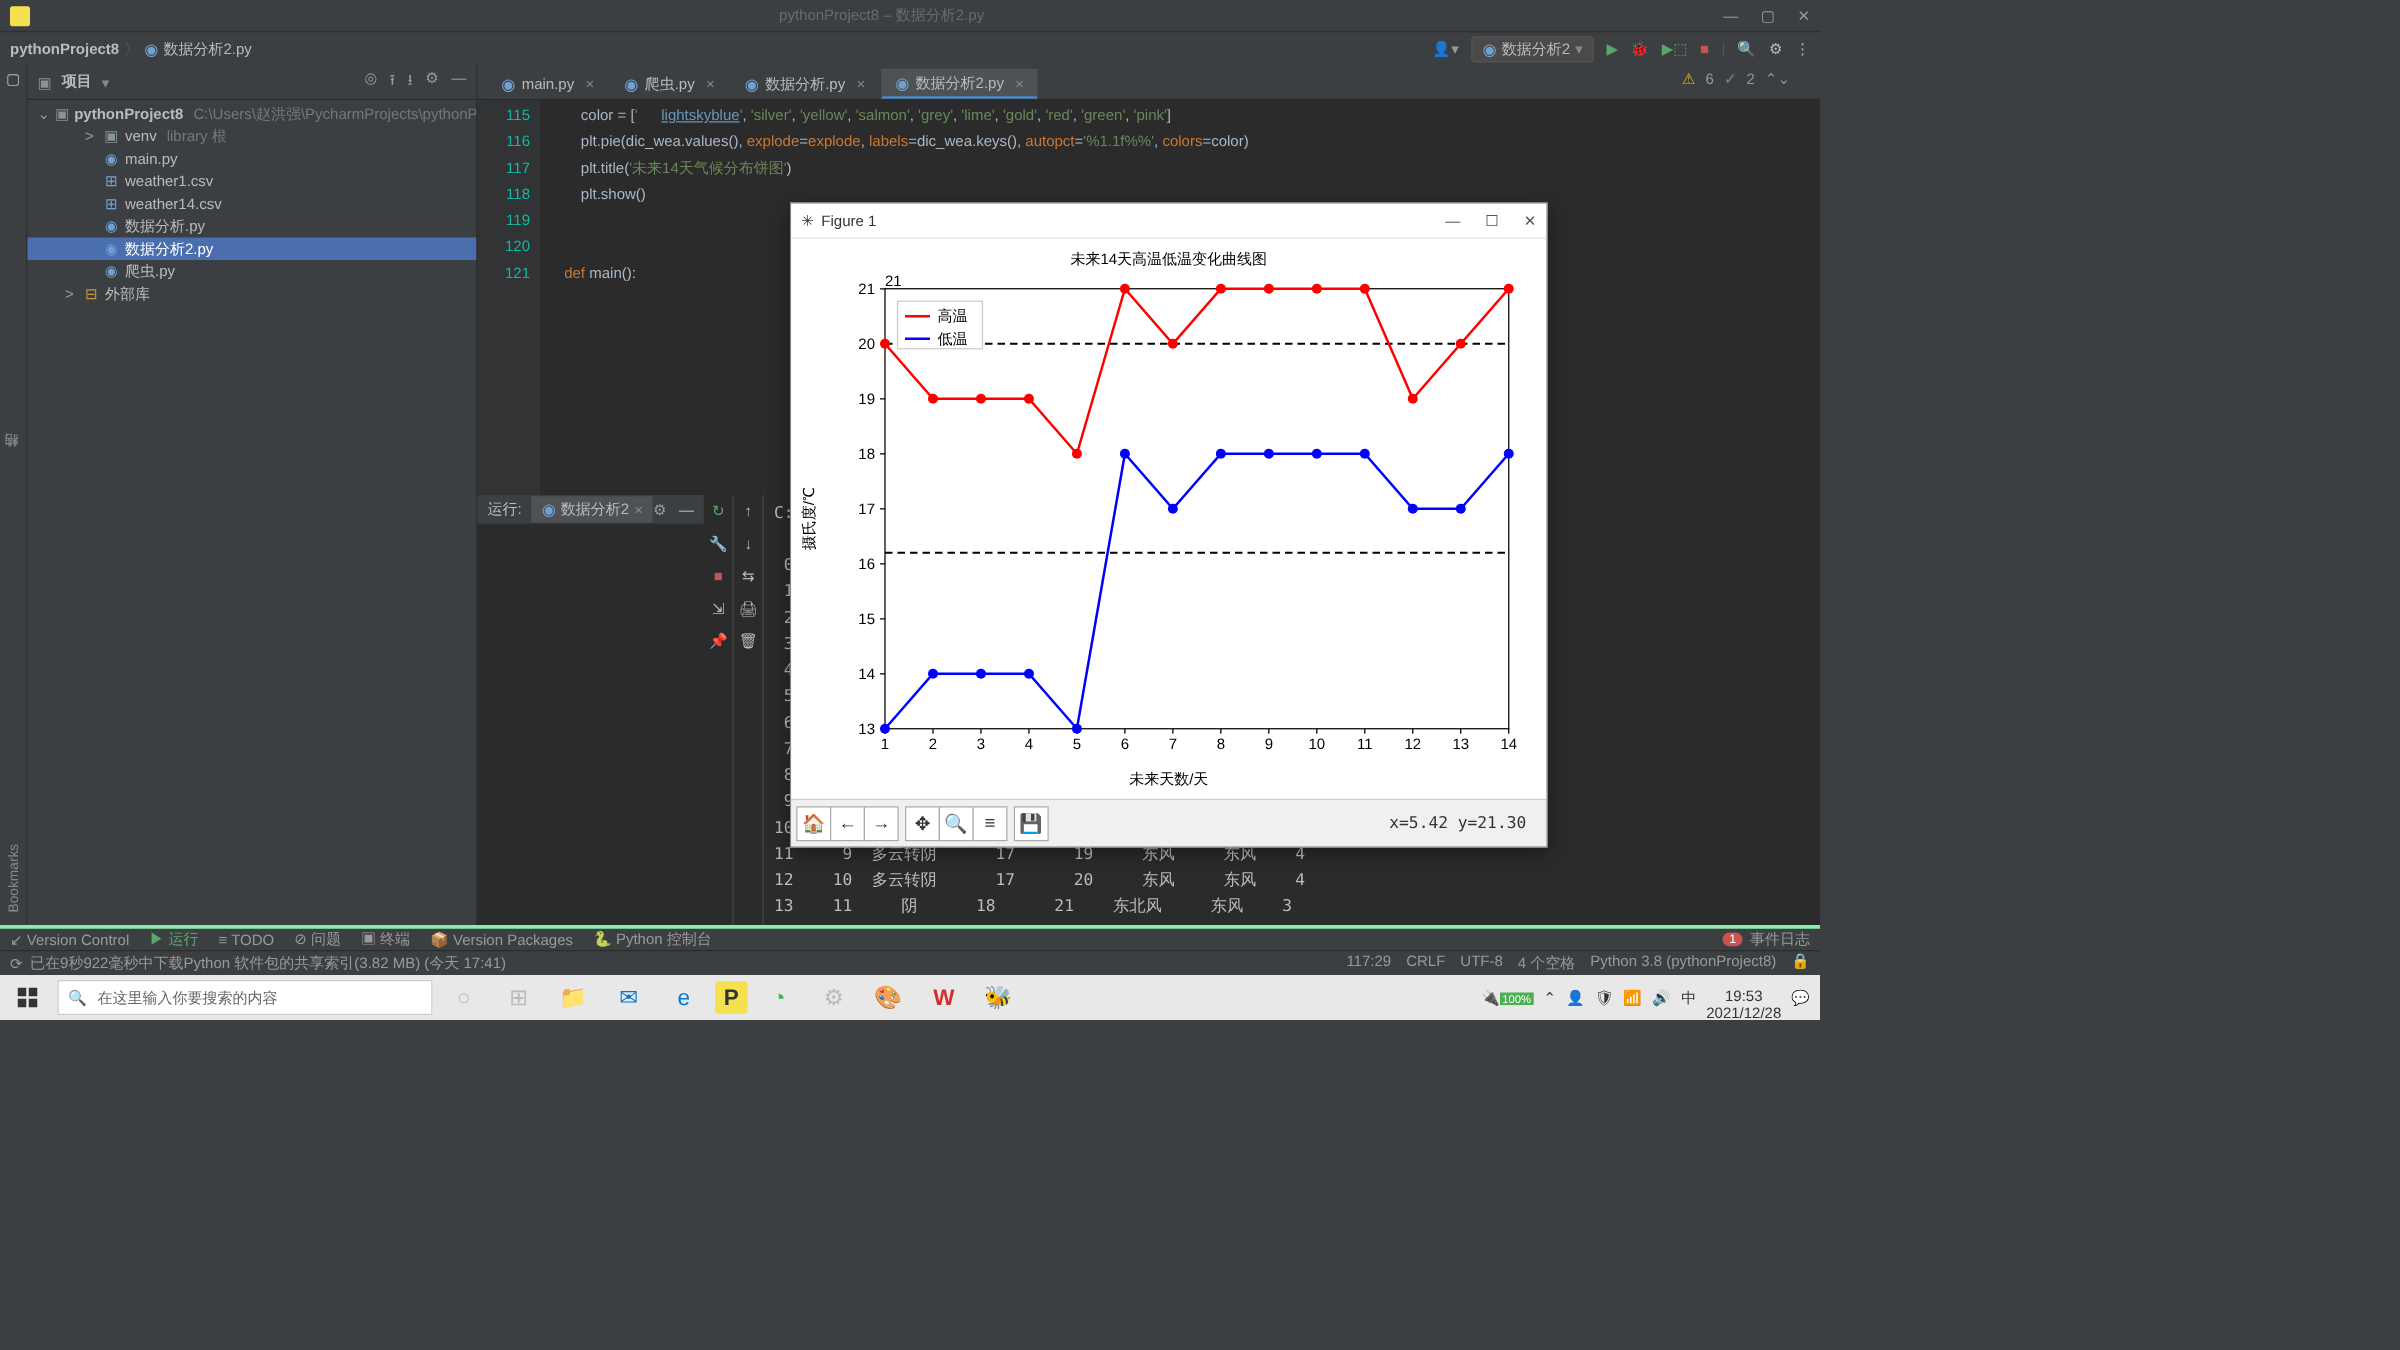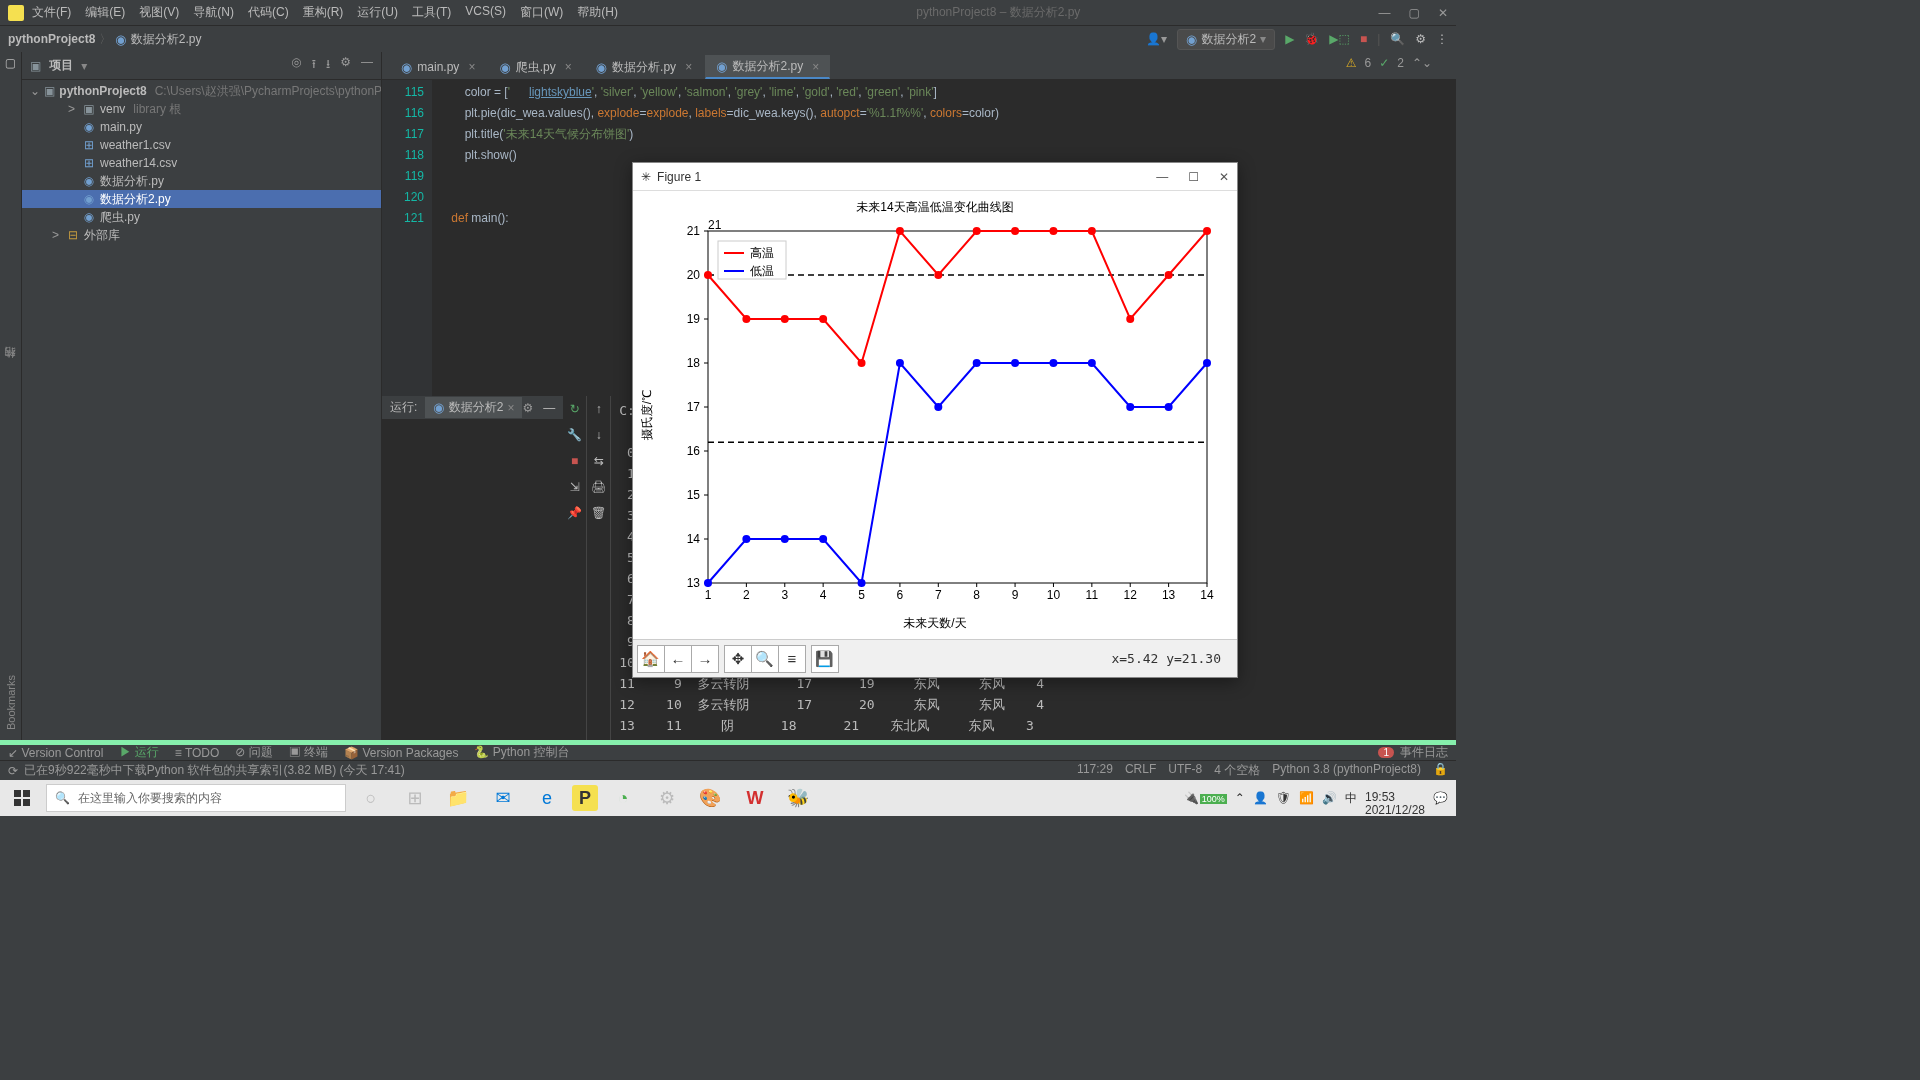--- a/index.html
+++ b/index.html
@@ -39,21 +39,21 @@
 .kw-id{color:#cc7832;}
 .kw-link{color:#6897bb;text-decoration:underline;padding-left:19px;}
 .breadcrumb-bar{height:20px;background:#3c3f41;padding:2px 10px;color:#aaa;font-size:11px;}
 .run-tabs-bar{height:24px;background:#3c3f41;display:flex;align-items:center;padding:0 8px;border-bottom:1px solid #2b2b2b;}
 .run-tab{background:#4e5254;padding:2px 8px;display:flex;align-items:center;gap:4px;}
 .run-left-icons{width:24px;display:flex;flex-direction:column;align-items:center;padding:6px 0;gap:12px;border-right:1px solid #444;}
 .run-left-icons2{width:24px;display:flex;flex-direction:column;align-items:center;padding:6px 0;gap:12px;border-right:1px solid #444;}
 .console{flex:1;padding:4px 8px;font-family:Consolas,monospace;font-size:13px;line-height:21px;white-space:pre;color:#bbbbbb;overflow:hidden;}
 .run-panel-container{display:flex;flex-direction:row;}
 .run-body{display:flex;flex:1;}
-.bottom-bar{height:20px;background:#3c3f41;border-top:5px solid #86efac;display:flex;align-items:center;padding:0 8px;gap:16px;color:#999;font-size:11px;}
+.bottom-bar{height:20px;background:#3c3f41;border-top:3px solid #86efac;display:flex;align-items:center;padding:0 8px;gap:16px;color:#999;font-size:11px;}
 .bottom-bar-right{margin-left:auto;display:flex;gap:6px;align-items:center;}
 .status-bar{height:20px;background:#3c3f41;border-top:1px solid #2b2b2b;display:flex;align-items:center;padding:0 8px;color:#999;font-size:11px;}
 .status-right{margin-left:auto;display:flex;gap:12px;}
 .taskbar{height:36px;background:#e8e8e8;display:flex;align-items:center;padding:0 4px;gap:6px;position:absolute;bottom:0;left:0;right:0;}
 .win-start{width:36px;height:32px;display:flex;align-items:center;justify-content:center;}
 .search-box{flex:0 0 300px;height:28px;background:#fff;border:1px solid #ccc;display:flex;align-items:center;padding:0 8px;gap:8px;color:#666;}
 .task-icon{width:38px;height:32px;display:flex;align-items:center;justify-content:center;font-size:18px;}
 .tray{margin-left:auto;display:flex;align-items:center;gap:8px;padding-right:4px;color:#333;}
 .figure-window{position:absolute;left:632px;top:162px;width:606px;height:516px;background:#f0f0f0;border:1px solid #888;box-shadow:0 4px 16px rgba(0,0,0,0.4);z-index:100;}
 .figure-title{height:28px;background:#fff;border-bottom:1px solid #ddd;display:flex;align-items:center;padding:0 8px;gap:6px;color:#333;}
@@ -69,33 +69,20 @@
 .folder-icon{color:#87939a;}
 .green-play{color:#59a869;}
 .red-stop{color:#c75450;}
 .event-badge{background:#c75450;color:#fff;border-radius:8px;padding:0 5px;font-size:10px;}
 </style>
 </head>
 <body>
 
 <div class="title-bar">
   <div class="app-icon"></div>
-  <div class="menu-bar">
-    <span class="menu-item">文件(F)</span>
-    <span class="menu-item">编辑(E)</span>
-    <span class="menu-item">视图(V)</span>
-    <span class="menu-item">导航(N)</span>
-    <span class="menu-item">代码(C)</span>
-    <span class="menu-item">重构(R)</span>
-    <span class="menu-item">运行(U)</span>
-    <span class="menu-item">工具(T)</span>
-    <span class="menu-item">VCS(S)</span>
-    <span class="menu-item">窗口(W)</span>
-    <span class="menu-item">帮助(H)</span>
-  </div>
   <div class="title-center">pythonProject8 – 数据分析2.py</div>
   <div class="win-controls">
     <span>—</span>
     <span>▢</span>
     <span>✕</span>
   </div>
 </div>
 
 <div class="nav-bar">
   <span style="font-weight:bold;">pythonProject8</span>
@@ -458,19 +445,19 @@
   <div class="task-icon" style="color:#d32f2f;font-weight:bold;">W</div>
   <div class="task-icon">🐝</div>
   <div class="tray">
     <span>🔌<span style="background:#4caf50;color:#fff;padding:0 2px;font-size:9px;">100%</span></span>
     <span>⌃</span>
     <span>👤</span>
     <span>🛡</span>
     <span>📶</span>
     <span>🔊</span>
     <span>中</span>
-    <div style="line-height:13px;margin-top:12px;">
+    <div style="text-align:center;line-height:13px;margin-top:12px;">
       <div>19:53</div>
       <div>2021/12/28</div>
     </div>
     <span>💬</span>
   </div>
 </div>
 
 </body></html>

